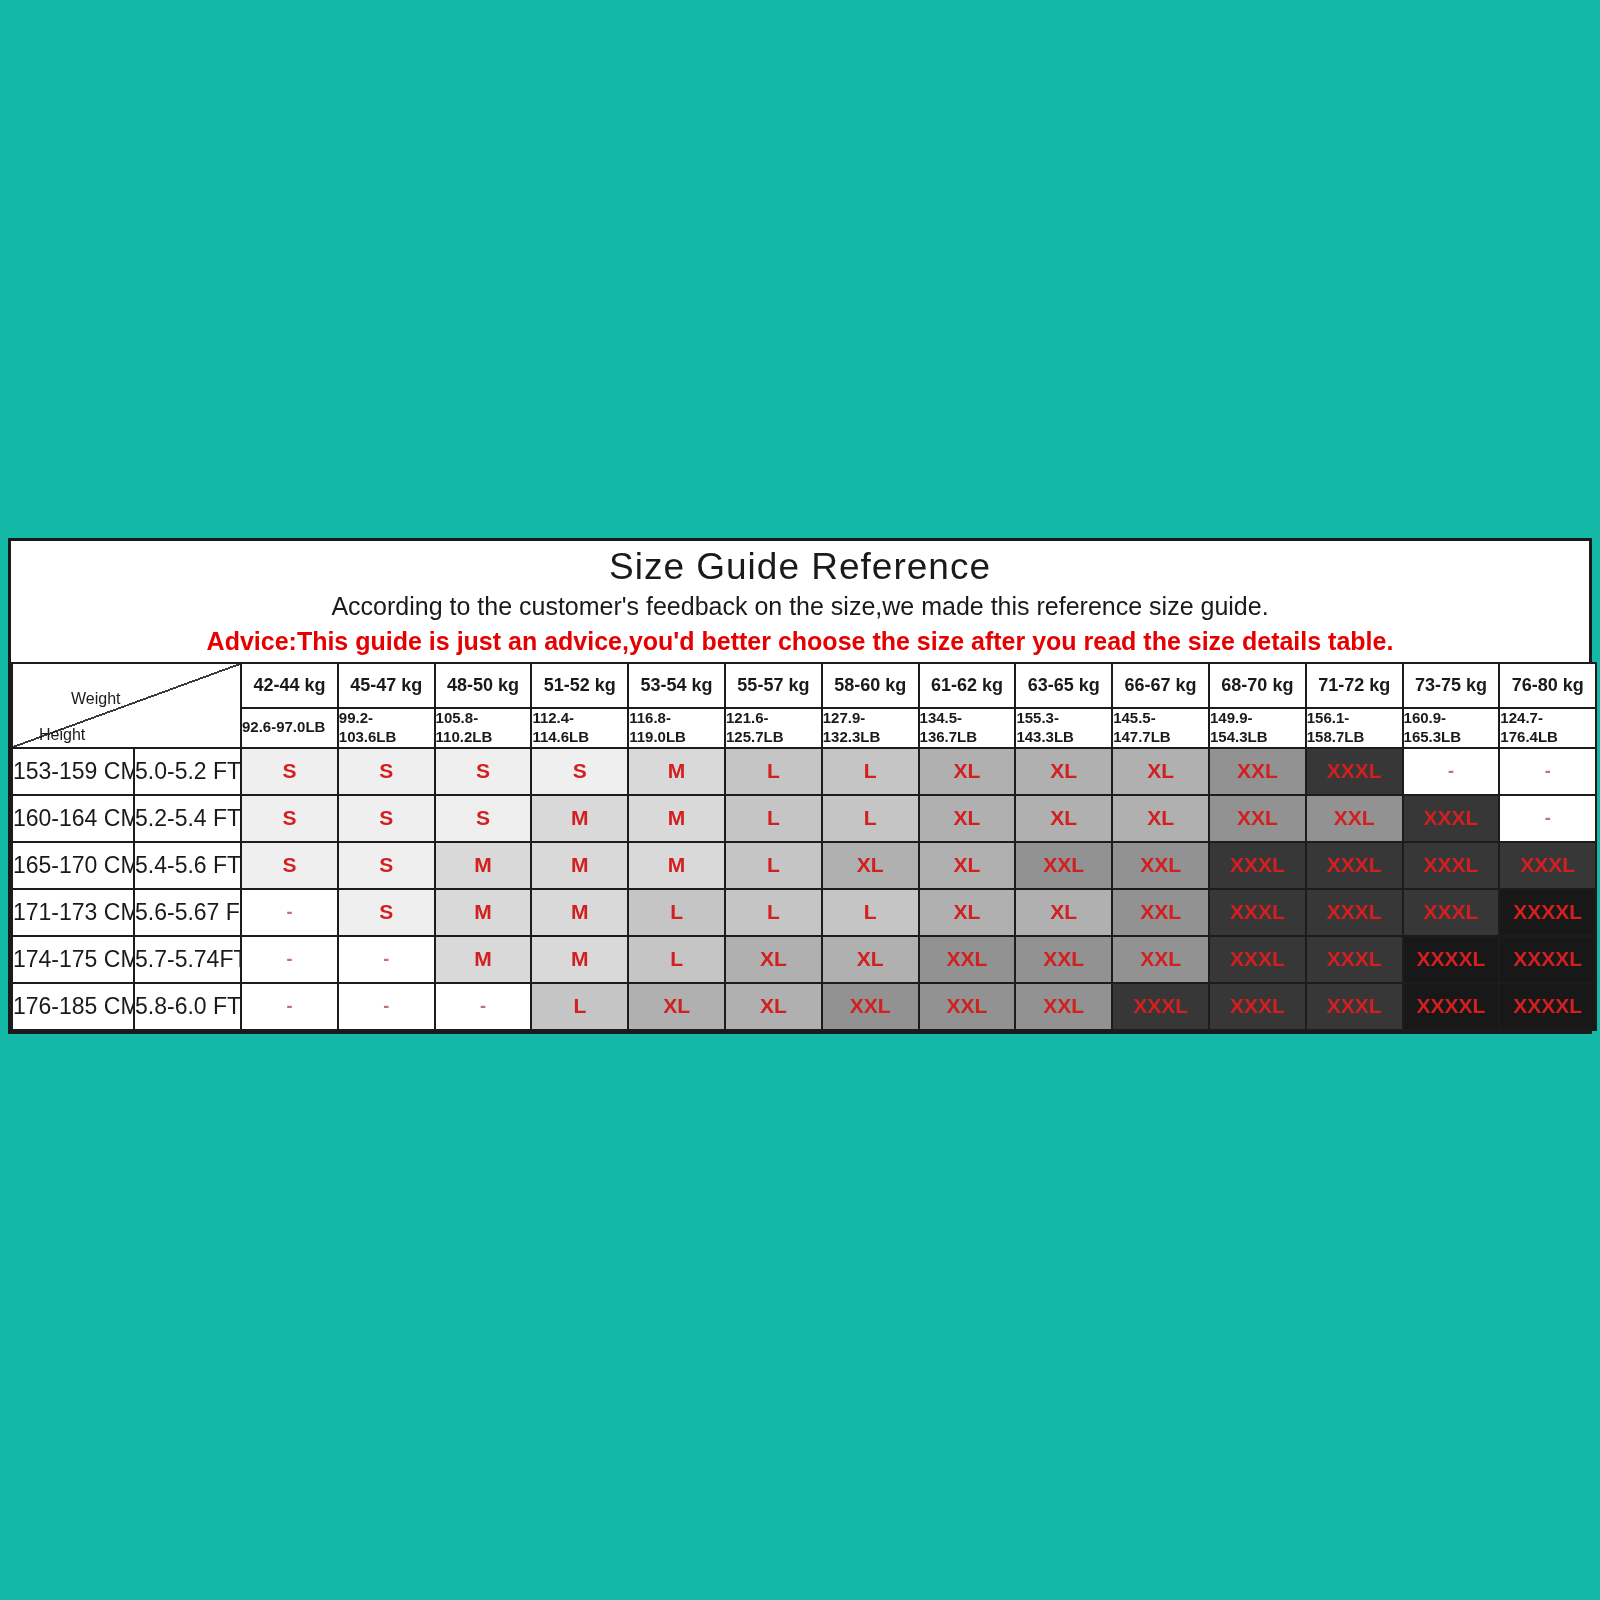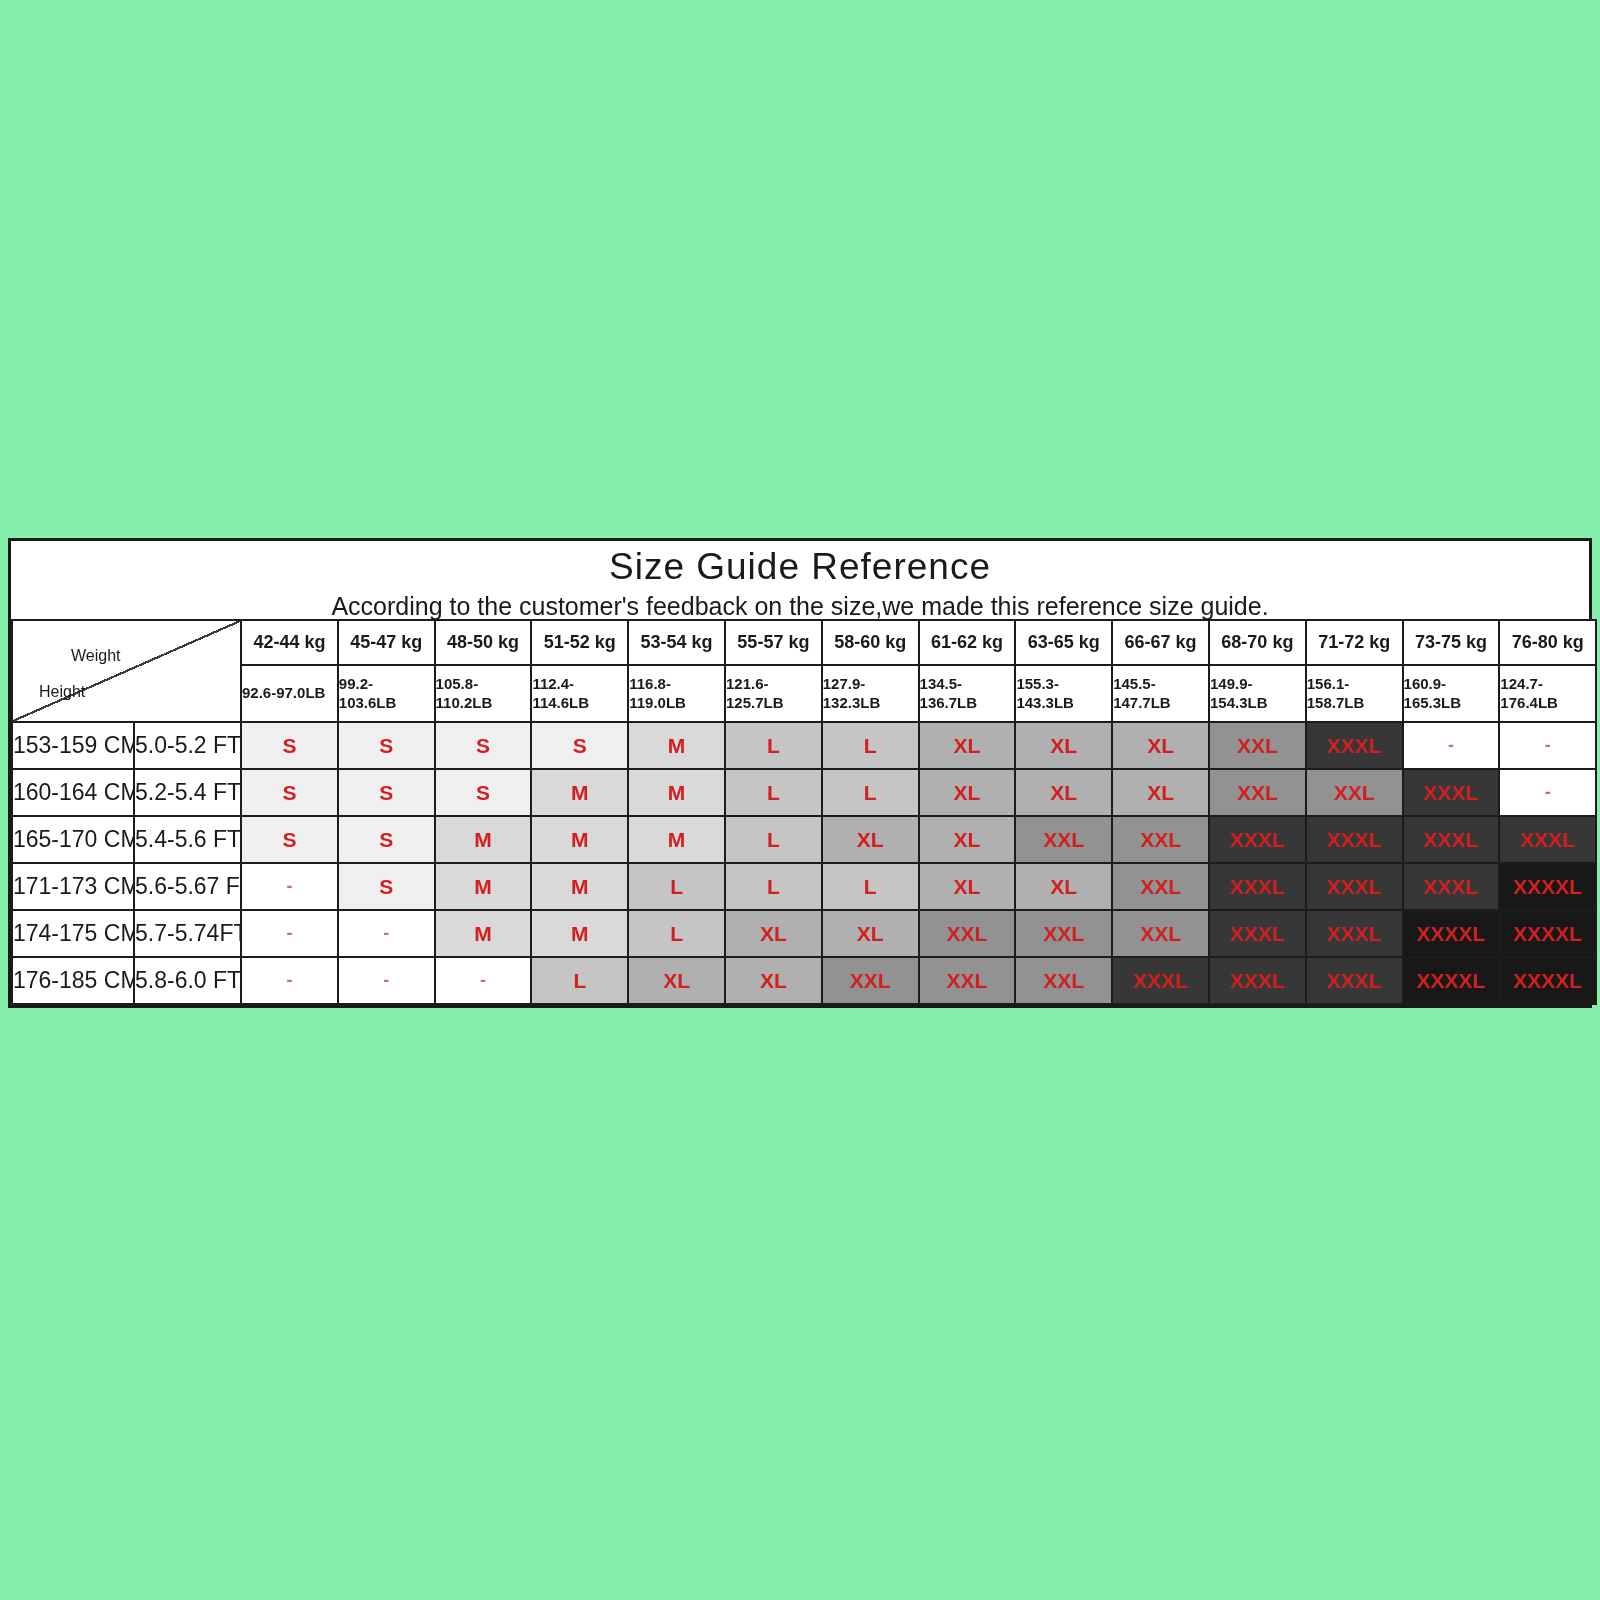--- a/index.html
+++ b/index.html
@@ -1,19 +1,19 @@
 <!DOCTYPE html>
 <html><head>
 <meta charset="utf-8">
 <style>
   html,body{margin:0;padding:0;background:#ffffff;}
   .canvas{
     position:relative;
     width:1600px;height:1600px;
-    background:#86efac;
+    background:#14b8a6;
     font-family:"Liberation Sans", sans-serif;
     color:#1a1a1a;
     overflow:hidden;
   }
   .box{
     position:absolute;
     left:8px; top:538px;
     width:1584px;
     border:3px solid #1a1a1a;
     box-sizing:border-box;
@@ -46,21 +46,21 @@
     width:100%;
   }
   table.sizegrid th, table.sizegrid td{
     border:2px solid #1c1c1c;
     box-sizing:border-box;
     padding:0;
     vertical-align:middle;
     overflow:hidden;
   }
   tr.kg-row{ height:45px; }
-  tr.lb-row{ height:57px; }
+  tr.lb-row{ height:39px; }
   tr.data-row{ height:47px; }
   th.kg-cell{
     font-size:18px; font-weight:700; text-align:center;
     padding-left:6px; background:#ffffff;
   }
   th.lb-cell{
     font-size:15px; font-weight:700; text-align:left;
     padding-left:5px; background:#ffffff;
     white-space:pre-line; line-height:1.25;
   }
@@ -90,20 +90,21 @@
 </style>
 </head>
 <body>
 
 <div class="canvas">
   <div class="box">
 
     <div class="titleblock">
       <div class="title">Size Guide Reference</div>
       <div class="subtitle">According to the customer's feedback on the size,we made this reference size guide.</div>
+      <div class="advice" style="color: rgb(230, 0, 0);">Advice:This guide is just an advice,you'd better choose the size after you read the size details table.</div>
     </div>
 
     <table class="sizegrid">
       <colgroup>
         <col style="width:122px">
         <col style="width:107px">
       <col style="width: 96.8px;">
           <col style="width: 96.8px;">
           <col style="width: 96.8px;">
           <col style="width: 96.8px;">

